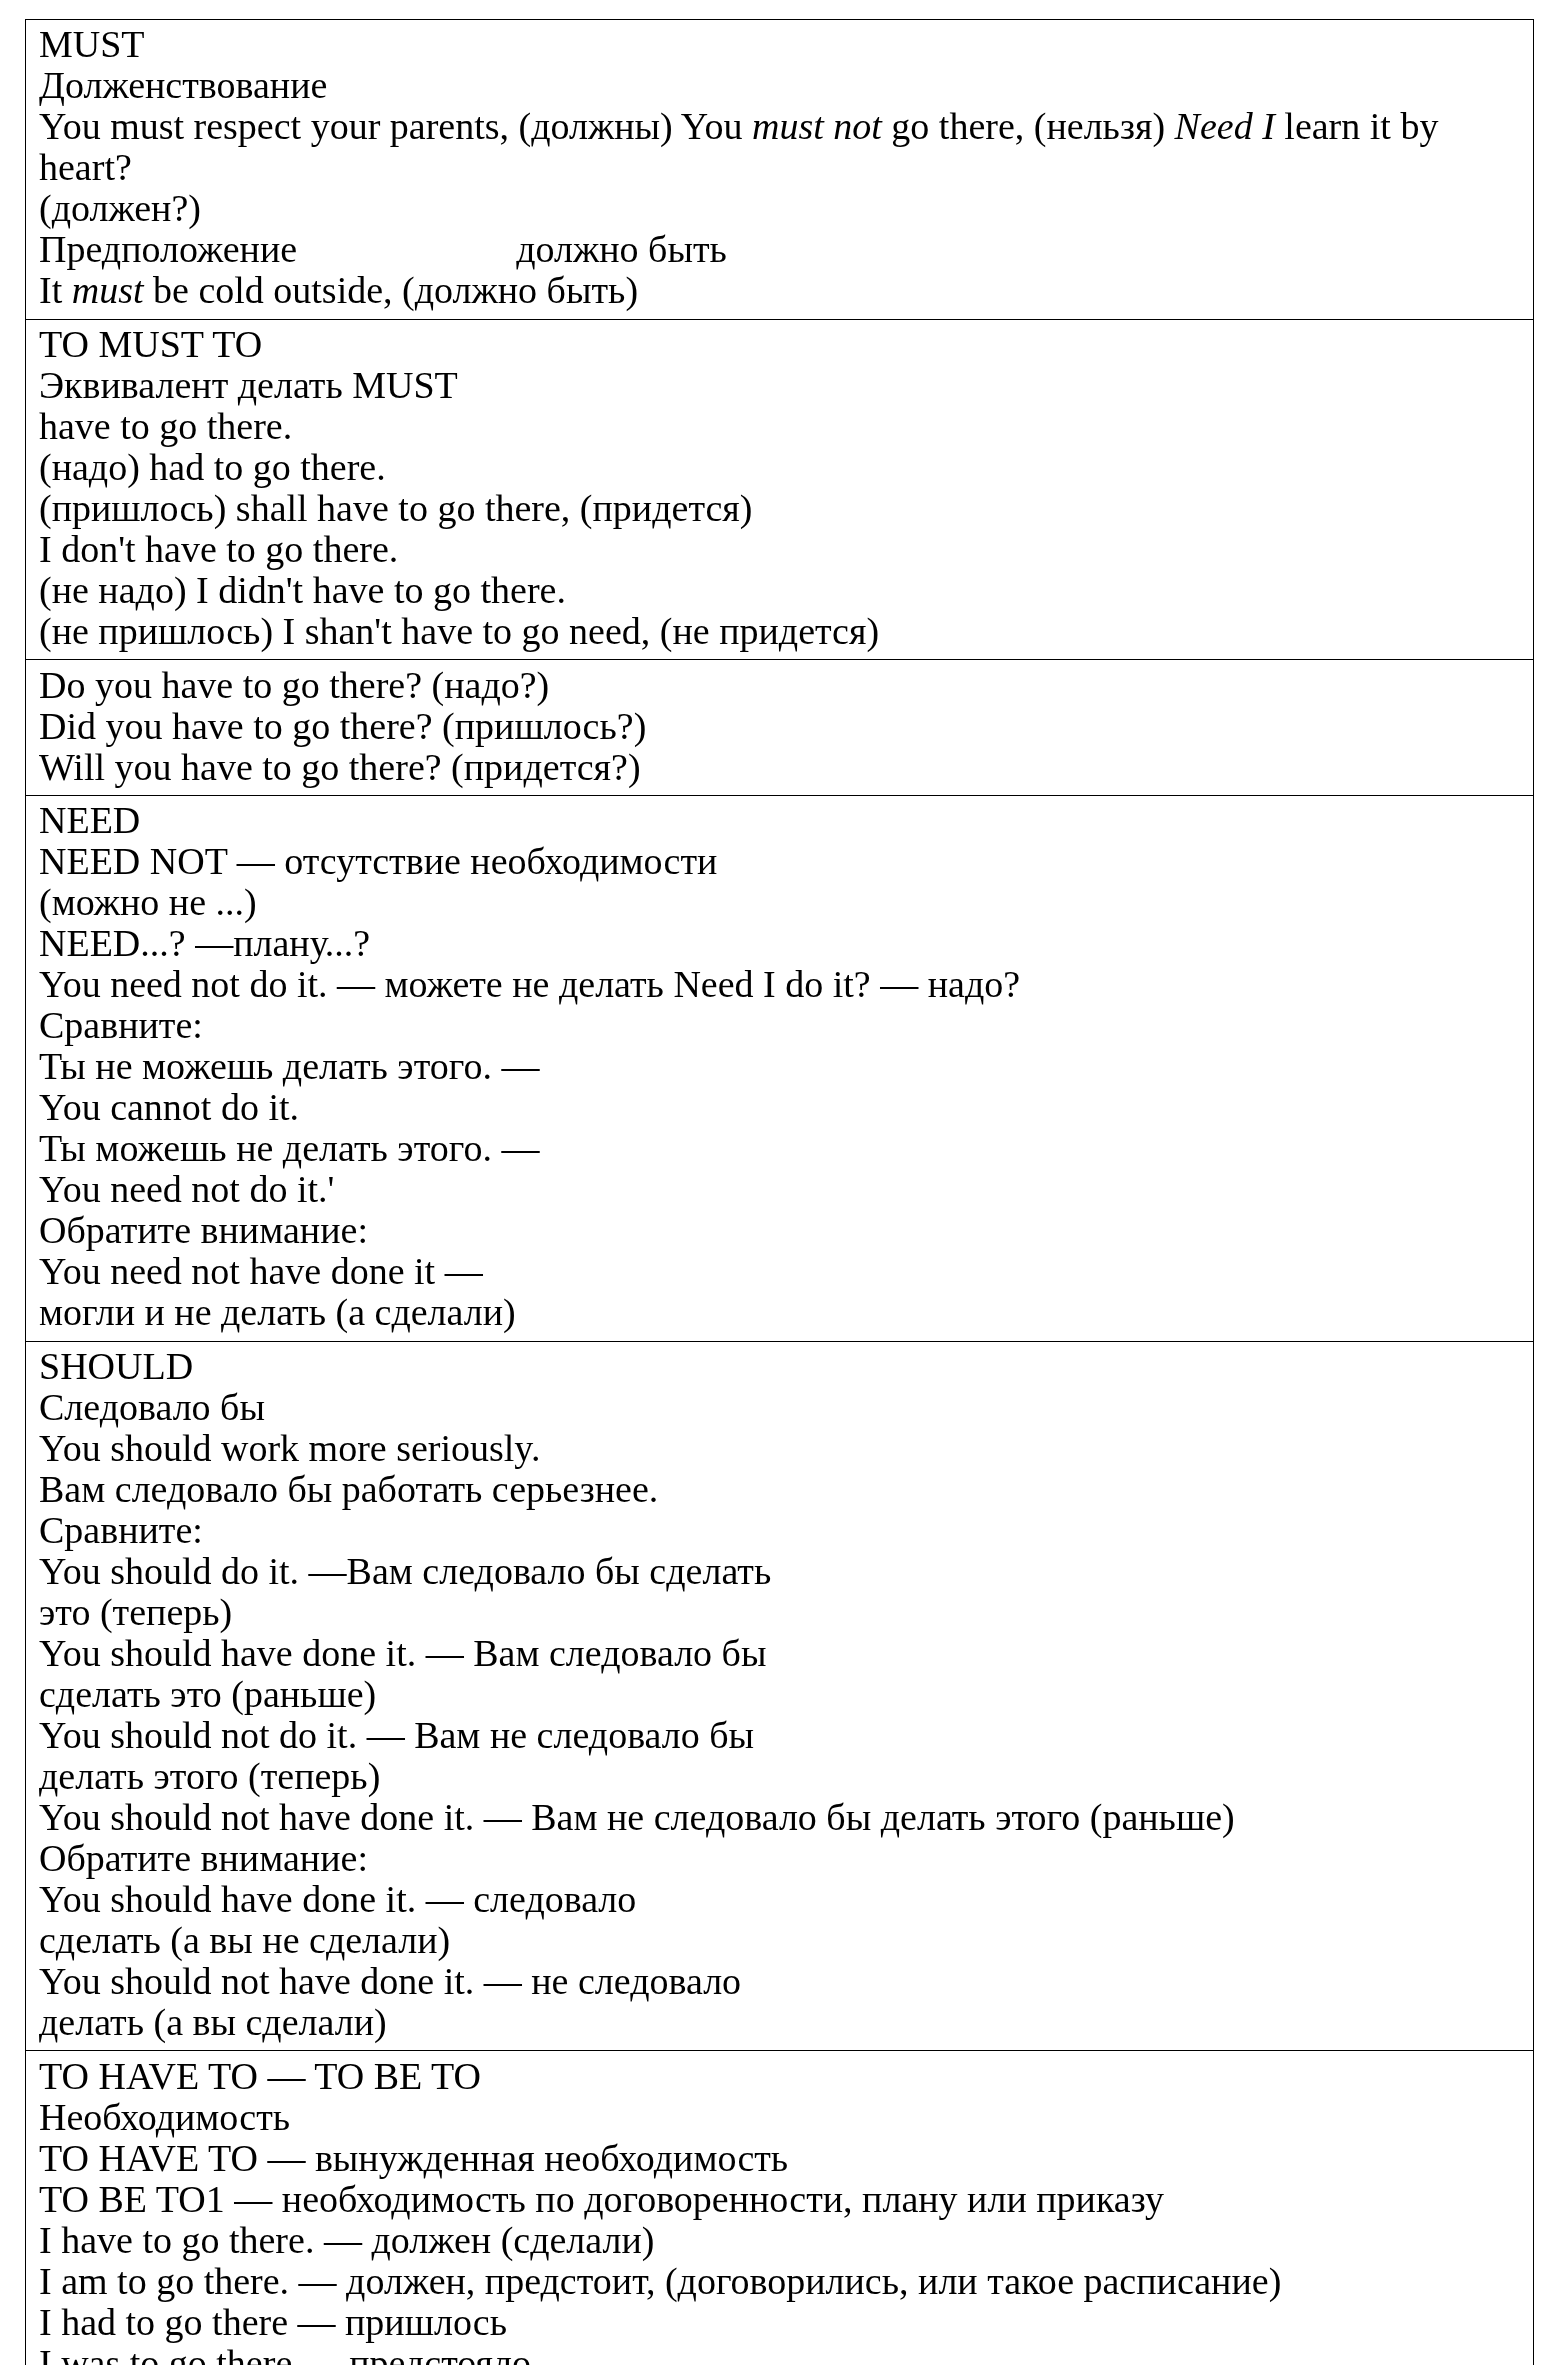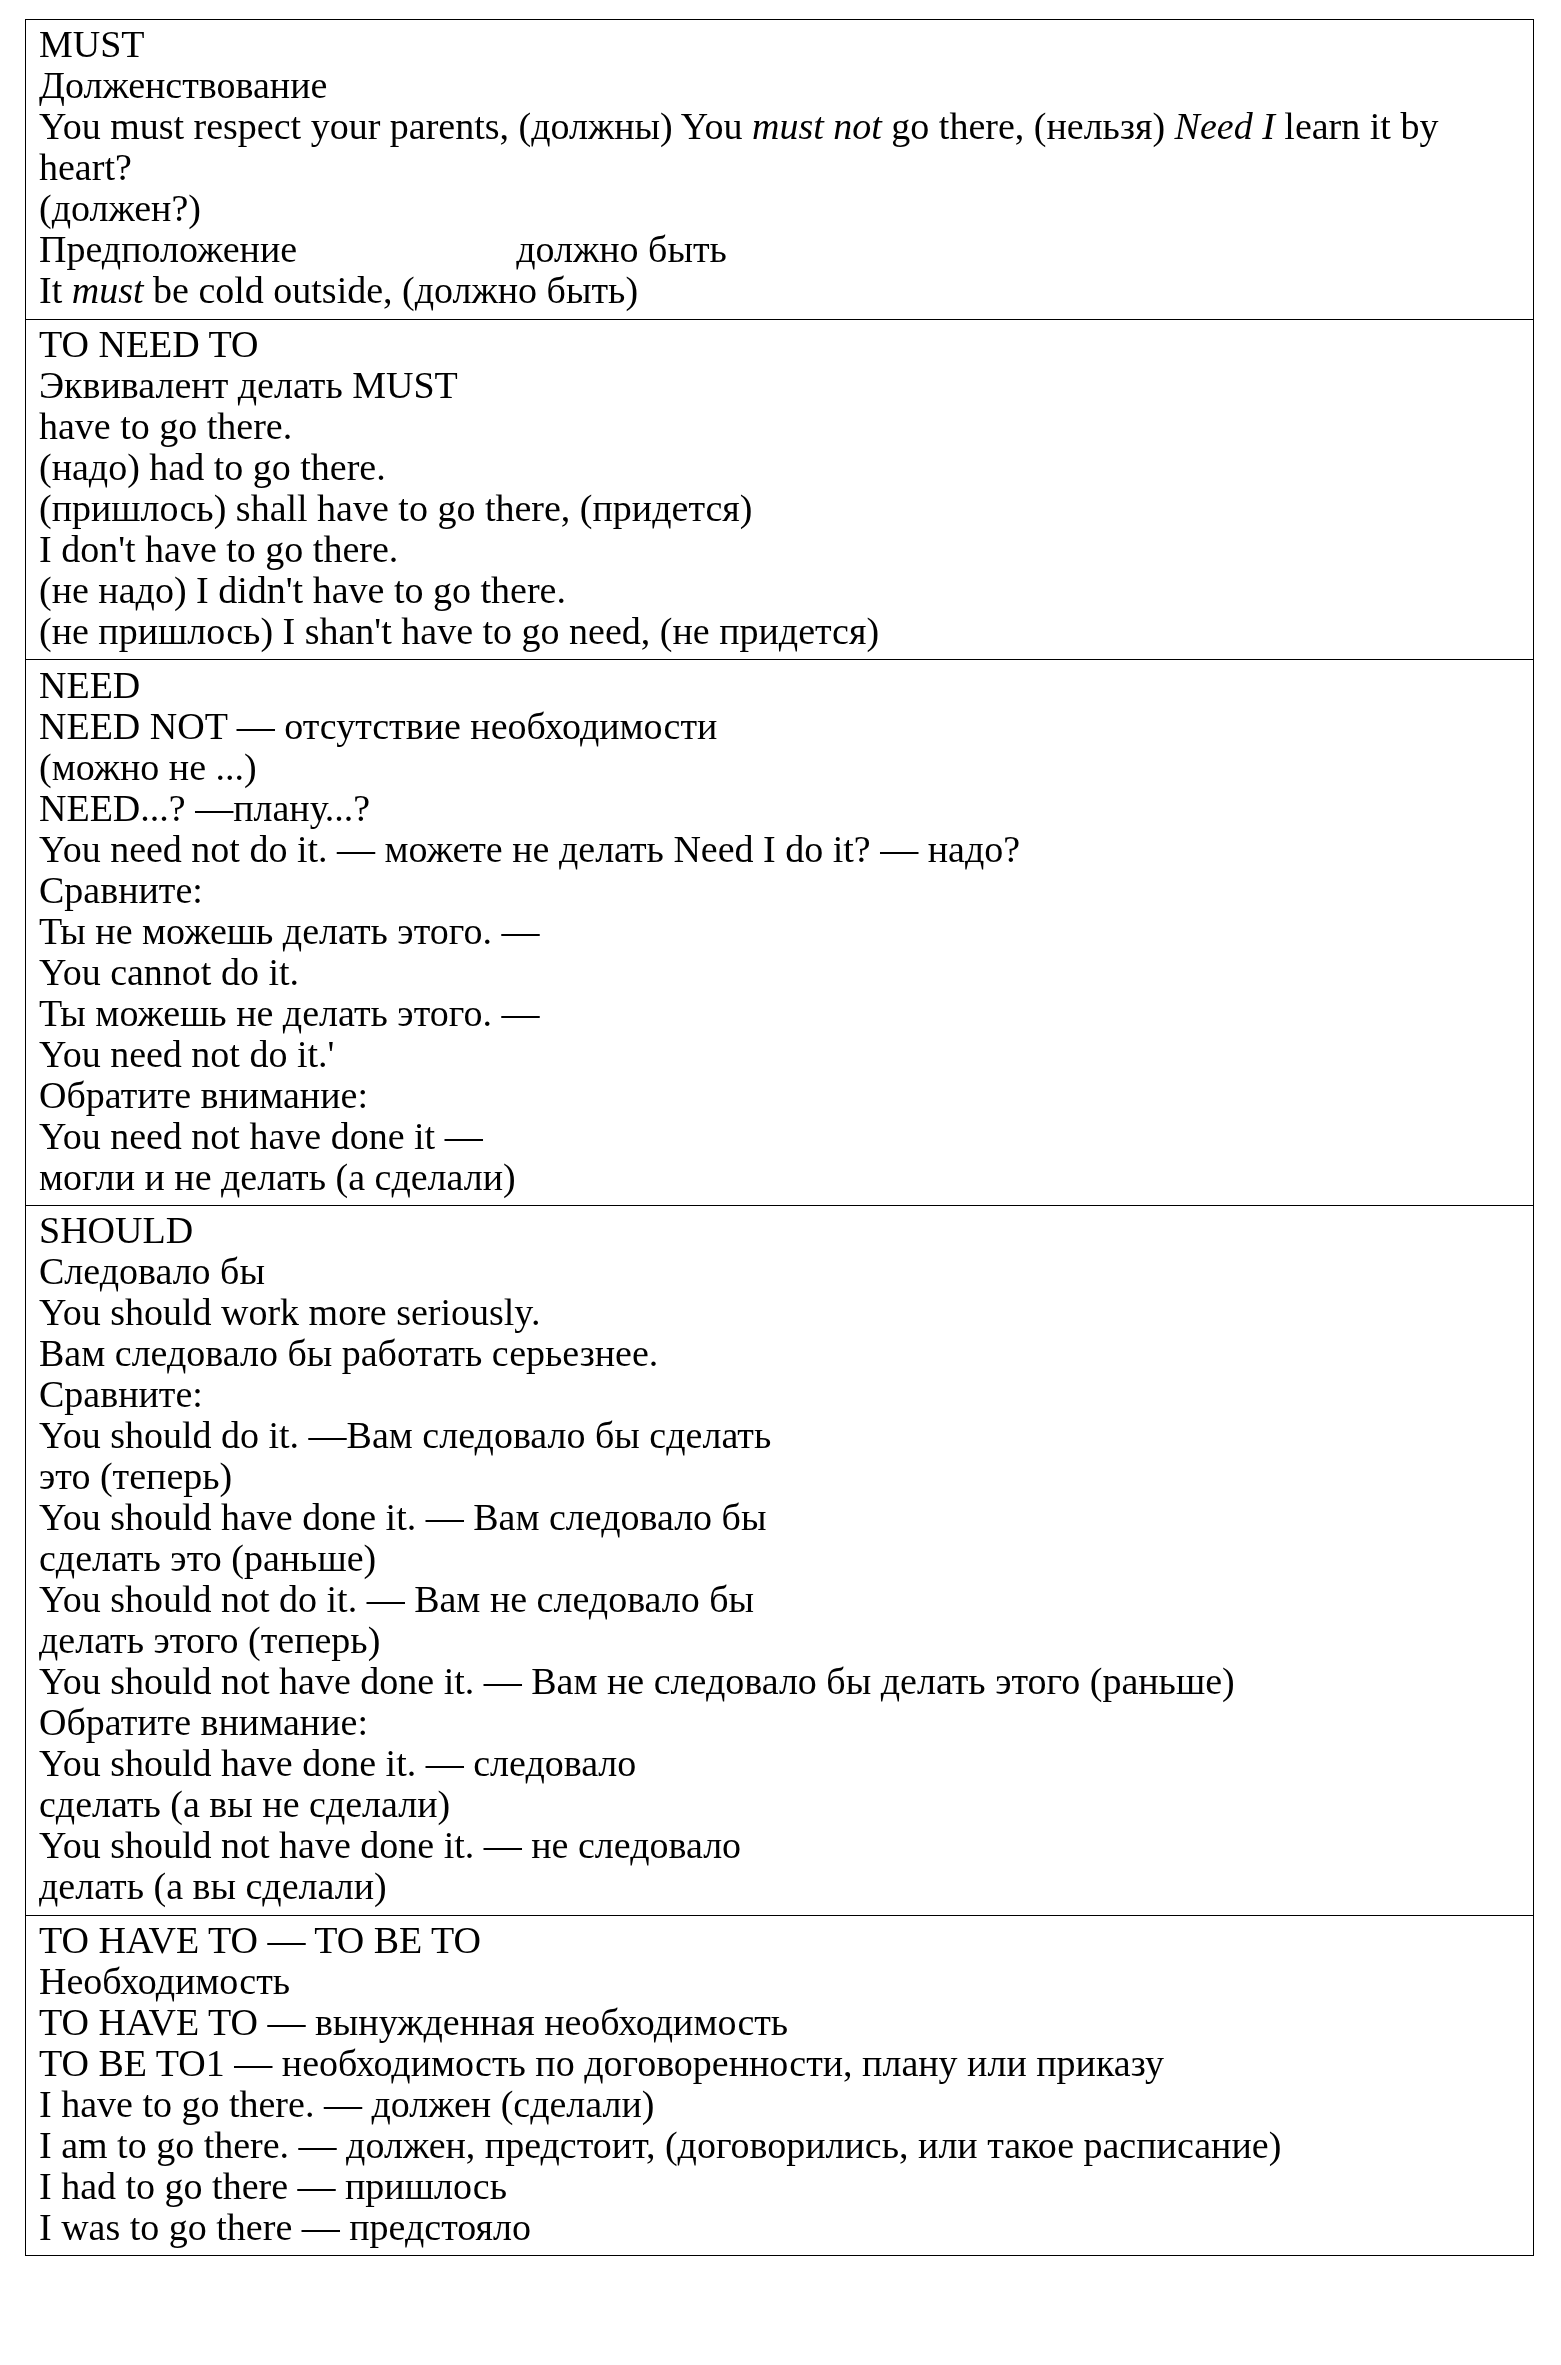--- a/index.html
+++ b/index.html
@@ -53,28 +53,35 @@
             <div class="line">MUST</div>
             <div class="line">Долженствование</div>
             <div class="line"><span>You must respect your parents, (должны) You </span><em>must not</em><span> go there, (нельзя) </span><em>Need I</em><span> learn it by heart?</span></div>
             <div class="line">(должен?)</div>
             <div class="line"><span>Предположение</span><span class="tab-gap"></span><span>должно быть</span></div>
             <div class="line"><span>It </span><em>must</em><span> be cold outside, (должно быть)</span></div>
           </td>
         </tr>
         <tr>
           <td class="cell">
-            <div class="line">TO NEED TO</div>
+            <div class="line">TO MUST TO</div>
             <div class="line">Эквивалент делать MUST</div>
             <div class="line">have to go there.</div>
             <div class="line">(надо) had to go there.</div>
             <div class="line">(пришлось) shall have to go there, (придется)</div>
             <div class="line">I don't have to go there.</div>
             <div class="line">(не надо) I didn't have to go there.</div>
             <div class="line">(не пришлось) I shan't have to go need, (не придется)</div>
+          </td>
+        </tr>
+        <tr>
+          <td class="cell">
+            <div class="line">Do you have to go there? (надо?)</div>
+            <div class="line">Did you have to go there? (пришлось?)</div>
+            <div class="line">Will you have to go there? (придется?)</div>
           </td>
         </tr>
         <tr>
           <td class="cell">
             <div class="line">NEED</div>
             <div class="line">NEED NOT — отсутствие необходимости</div>
             <div class="line">(можно не ...)</div>
             <div class="line">NEED...? —плану...?</div>
             <div class="line">You need not do it. — можете не делать Need I do it? — надо?</div>
             <div class="line">Сравните:</div>

